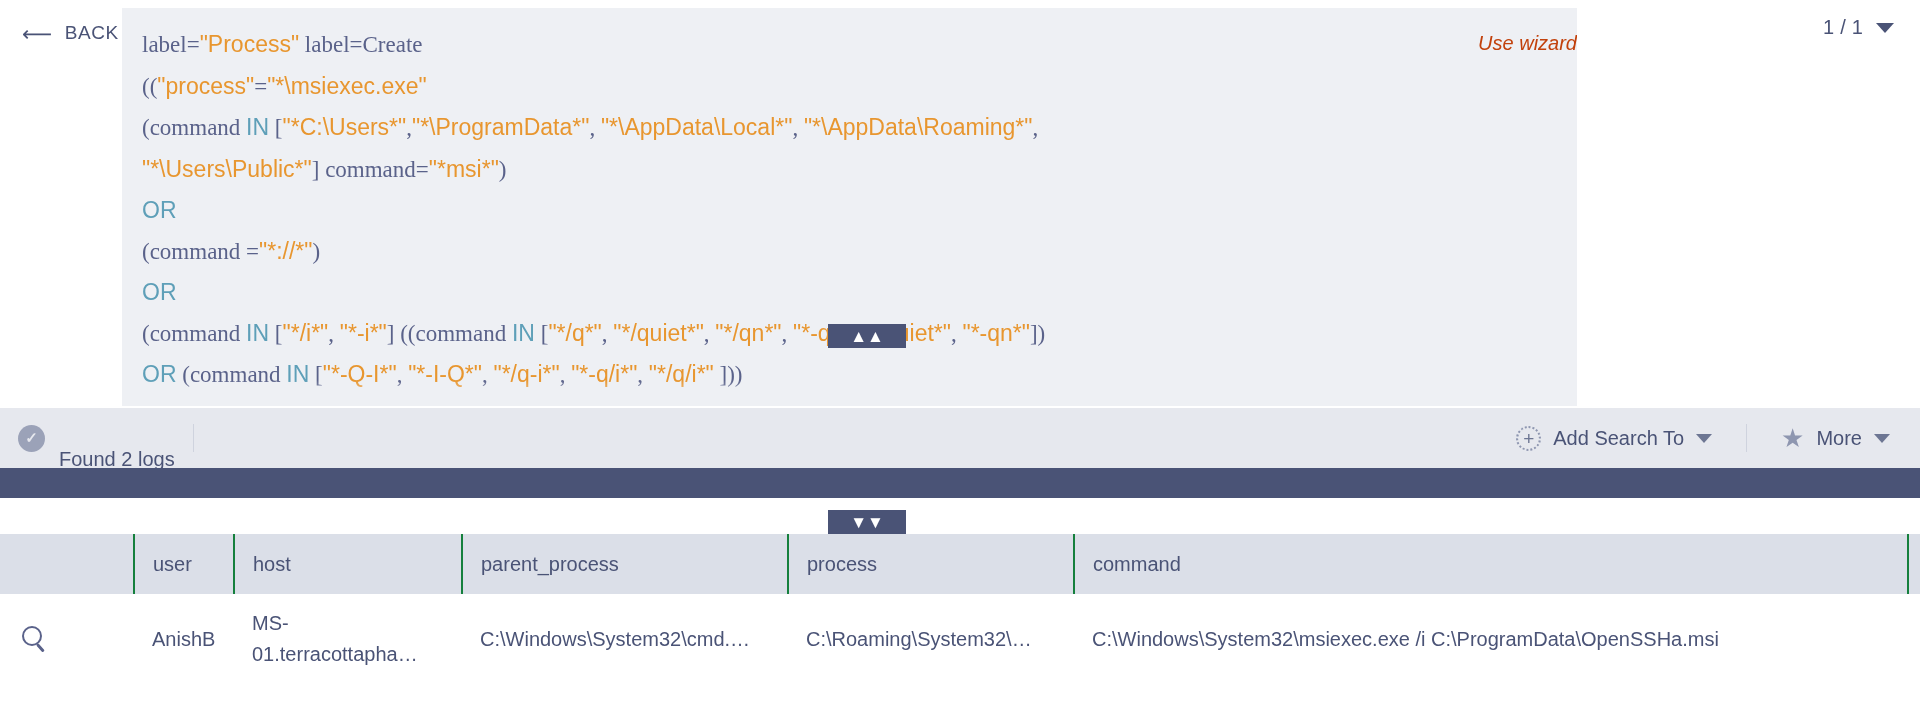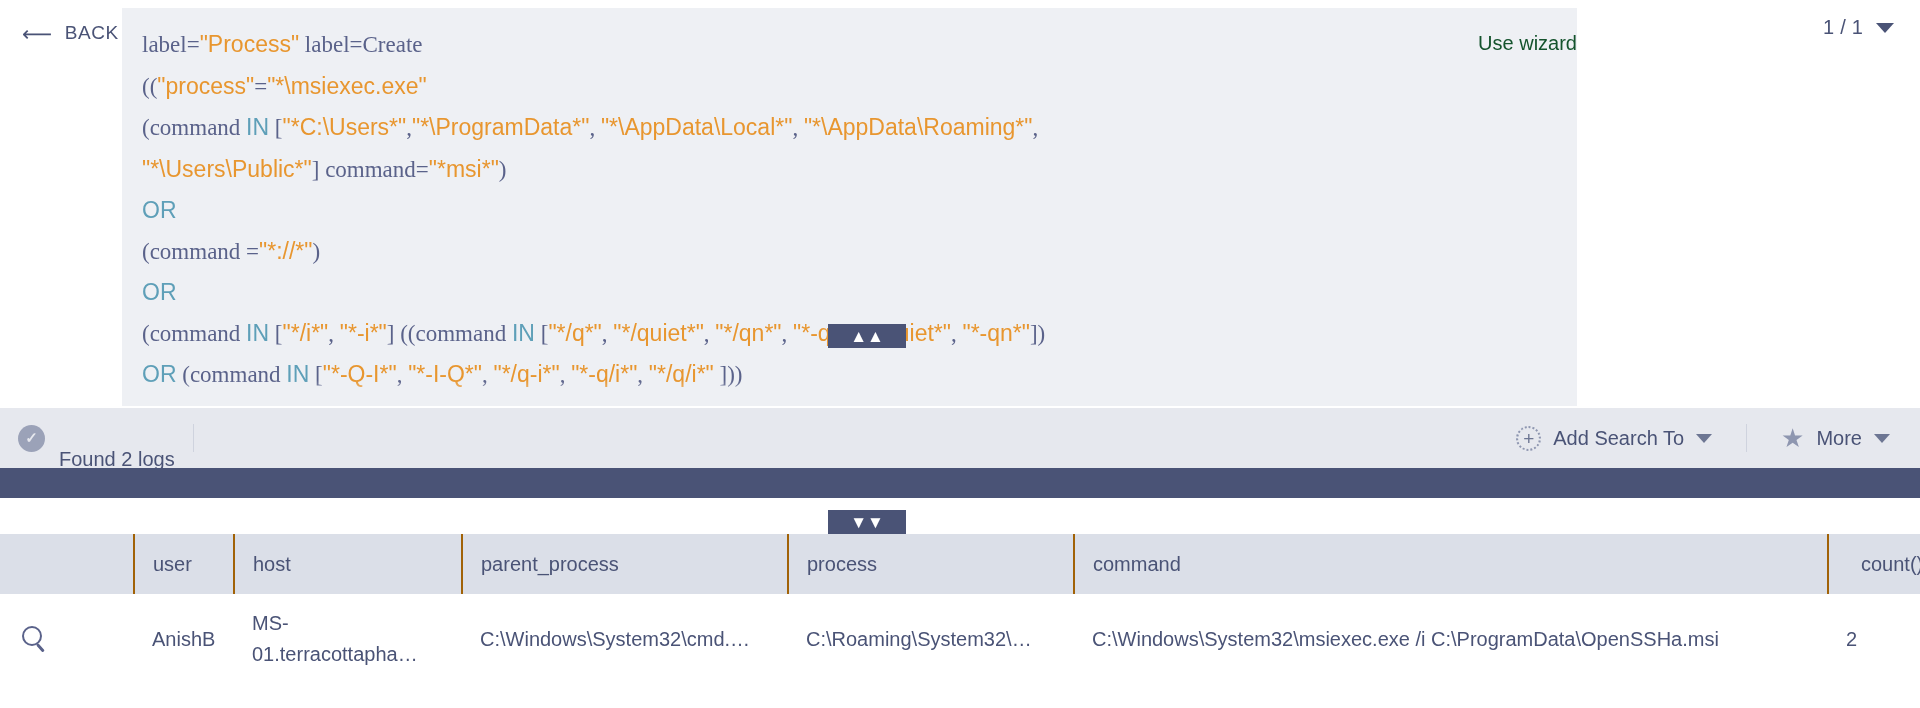--- a/index.html
+++ b/index.html
@@ -44,24 +44,25 @@
     color: #5a628a;
   }
   .op      { color: #5e9fb8; }
   .str     { color: #e8962f; }
   .plain   { color: #5a628a; font-family: Liberation Serif, serif; }
 
   #wizard-link {
     position: absolute;
     right: 0px; top: 24px;
     font-size: 20px;
-    color: #14532d;
+    color: #c2410c;
     cursor: pointer;
     background: #eef0f4;
     padding-left: 10px;
+    font-style: italic;
   }
   #query-panel-overlay-fade {
     position: absolute;
     left: 0; right: 0; bottom: 0;
     height: 26px;
     background: linear-gradient(rgba(238,240,244,0), rgba(238,240,244,0.92));
     pointer-events: none;
   }
 
   
@@ -174,29 +175,29 @@
   }
   table { border-collapse: collapse; width: 1920px; table-layout: fixed; }
   thead th {
     background: #dbdfe8;
     color: #4a5376;
     font-size: 20px;
     font-weight: normal;
     text-align: left;
     padding: 16px 18px;
     height: 60px;
-    border-right: 2px solid #a16207;
+    border-right: 2px solid #15803d;
     vertical-align: middle;
   }
   thead th.col-icon { width: 134px; }
   thead th.col-user { width: 100px; }
   thead th.col-host { width: 228px; }
   thead th.col-parent { width: 326px; }
   thead th.col-process { width: 286px; margin-left: 8px; }
-  thead th.col-command { width: 754px; }
+  thead th.col-command { width: 834px; }
   thead th.col-count { width: 92px; border-right: none; padding-left: 32px; }
 
   tbody td {
     font-size: 20px;
     color: #4a5376;
     padding: 14px 18px;
     vertical-align: middle;
     line-height: 31px;
     background: #ffffff;
   }

